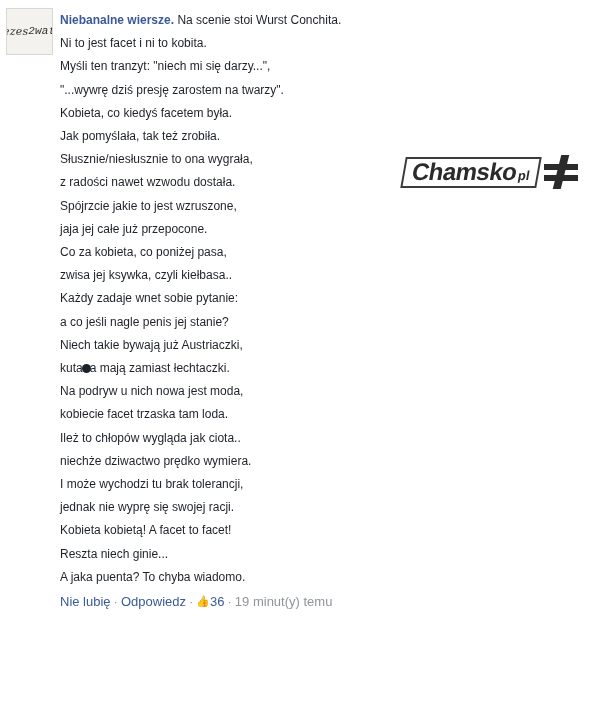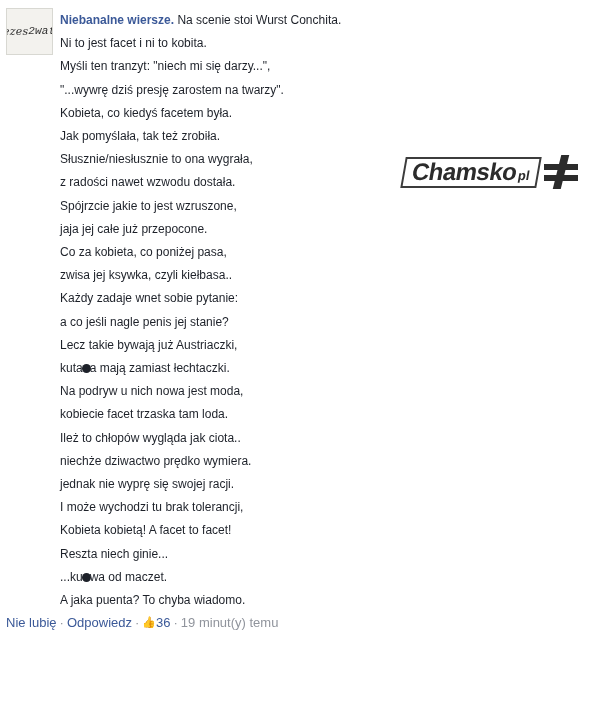--- a/index.html
+++ b/index.html
@@ -86,24 +86,25 @@
     height: 9px;
     background: #1d2129;
     border-radius: 50%;
     position: relative;
     top: 1px;
     margin: 0 -1px;
   }
 
   
   .actions {
+    margin-left: 54px;
     margin-top: 3px;
     font-size: 13px;
     color: #4b4f56;
-    line-height: 15px;
+    line-height: 20px;
     white-space: nowrap;
   }
   .actions a {
     color: #3b5998;
     text-decoration: none;
     cursor: pointer;
   }
   .actions .sep {
     color: #90949c;
     padding: 0 3px;
@@ -190,31 +191,30 @@
     <span class="poem-line">Kobieta, co kiedyś facetem była.</span>
     <span class="poem-line">Jak pomyślała, tak też zrobiła.</span>
     <span class="poem-line">Słusznie/niesłusznie to ona wygrała,</span>
     <span class="poem-line">z radości nawet wzwodu dostała.</span>
     <span class="poem-line">Spójrzcie jakie to jest wzruszone,</span>
     <span class="poem-line">jaja jej całe już przepocone.</span>
     <span class="poem-line">Co za kobieta, co poniżej pasa,</span>
     <span class="poem-line">zwisa jej ksywka, czyli kiełbasa..</span>
     <span class="poem-line">Każdy zadaje wnet sobie pytanie:</span>
     <span class="poem-line">a co jeśli nagle penis jej stanie?</span>
-    <span class="poem-line">Lecz takie bywają już Austriaczki,</span>
+    <span class="poem-line">Niech takie bywają już Austriaczki,</span>
     <span class="poem-line">kuta<span class="censor"></span>a mają zamiast łechtaczki.</span>
     <span class="poem-line">Na podryw u nich nowa jest moda,</span>
     <span class="poem-line">kobiecie facet trzaska tam loda.</span>
     <span class="poem-line">Ileż to chłopów wygląda jak ciota..</span>
     <span class="poem-line">niechże dziwactwo prędko wymiera.</span>
+    <span class="poem-line">I może wychodzi tu brak tolerancji,</span>
     <span class="poem-line">jednak nie wyprę się swojej racji.</span>
-    <span class="poem-line">I może wychodzi tu brak tolerancji,</span>
     <span class="poem-line">Kobieta kobietą! A facet to facet!</span>
     <span class="poem-line">Reszta niech ginie...</span>
-    <span class="poem-line">...ku<span class="censor"></span>wa od maczet.</span>
     <span class="poem-line">A jaka puenta? To chyba wiadomo.</span>
   </div>
 
   <div class="actions">
     <a href="#">Nie lubię</a><span class="sep">·</span><a href="#">Odpowiedz</a><span class="sep">·</span><span class="like-count"><span class="thumb">👍</span><span>36</span></span><span class="sep">·</span><span class="timestamp">19 minut(y) temu</span>
   </div>
 
   <div class="watermark">
     <div class="wm-box">
       <span class="wm-text">Chamsko</span>

